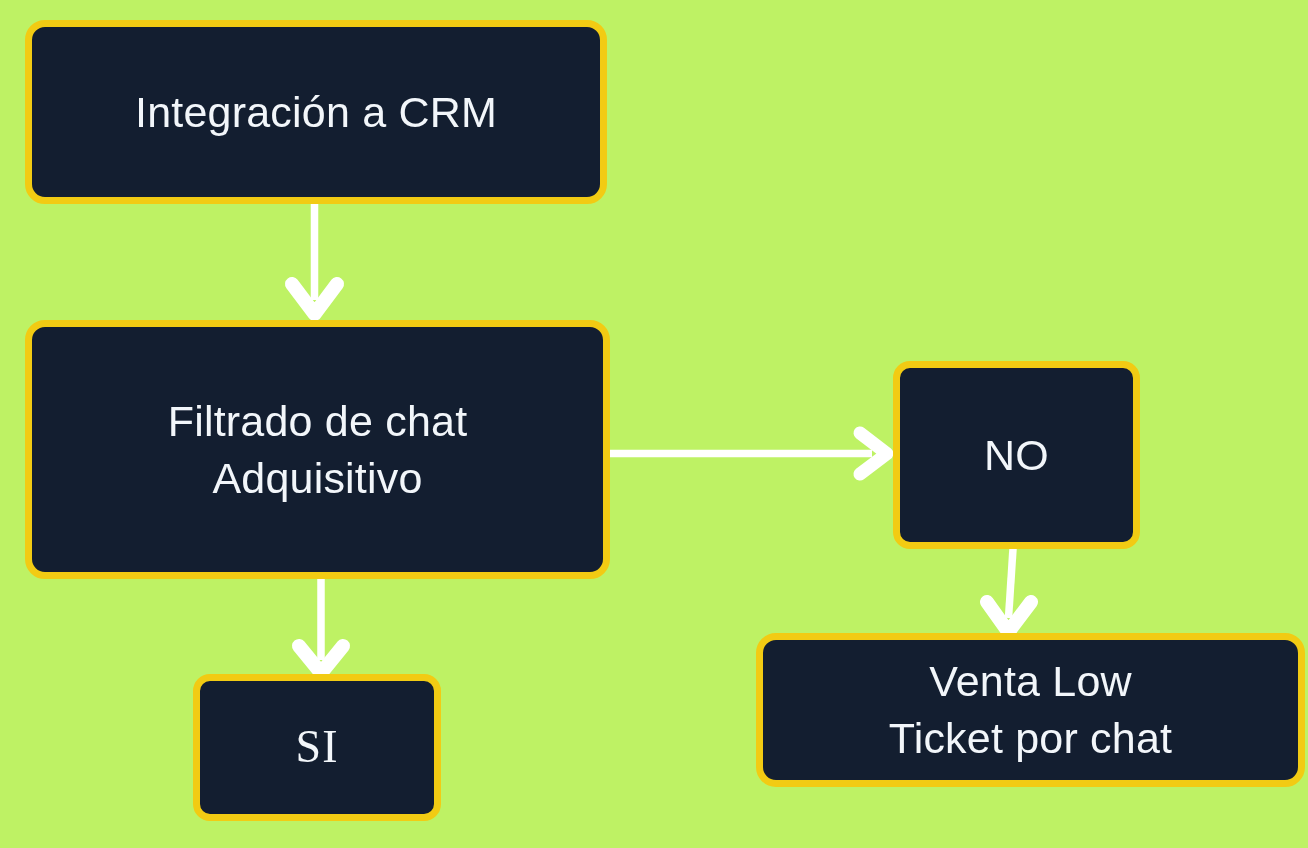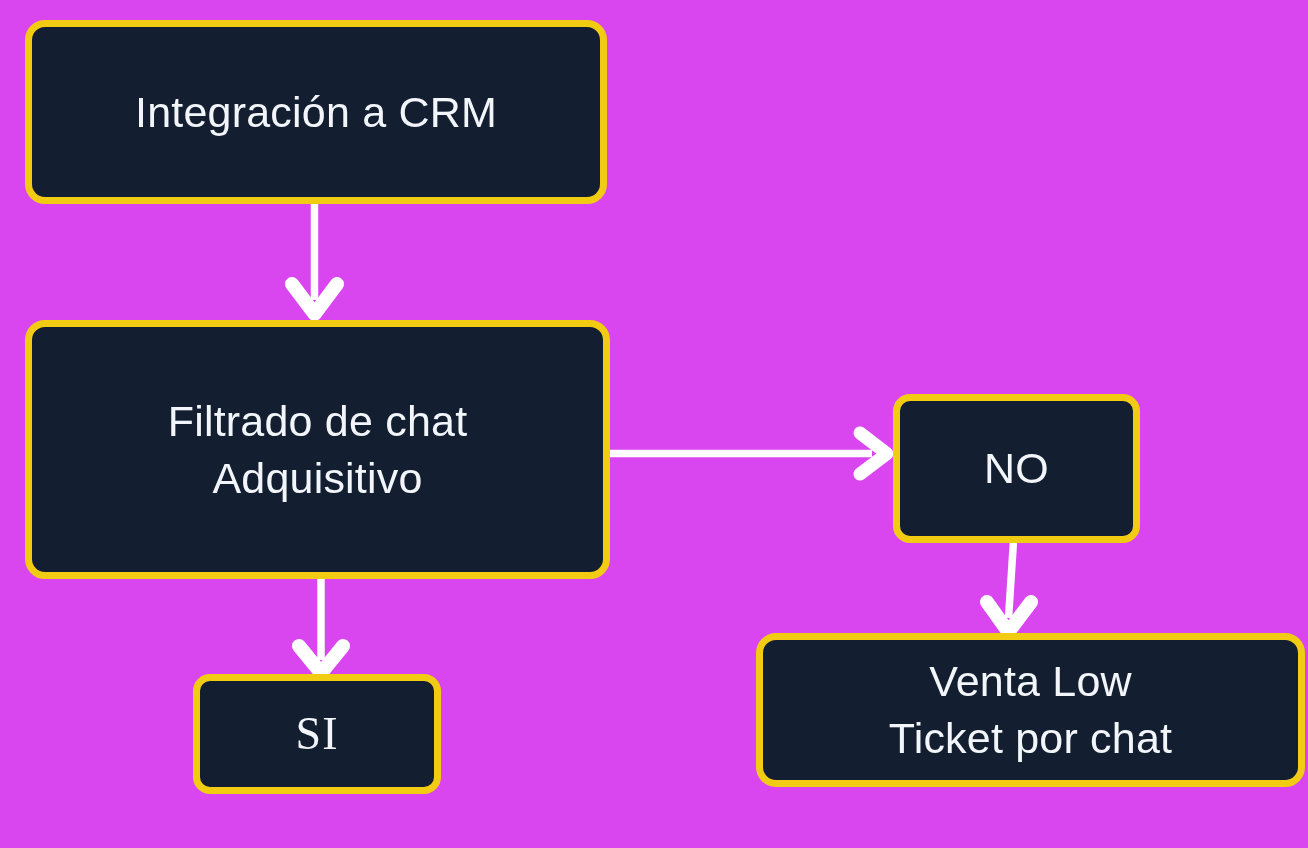--- a/index.html
+++ b/index.html
@@ -4,21 +4,21 @@
 <style>
   html, body {
     margin: 0;
     padding: 0;
     background: #111c2e;
   }
   #canvas {
     position: relative;
     width: 1308px;
     height: 848px;
-    background: #d946ef;
+    background: #bef264;
     overflow: hidden;
     font-family: "Liberation Sans", sans-serif;
   }
   .node {
     position: absolute;
     box-sizing: border-box;
     background: #131e30;
     border: 7px solid #F2CB13;
     border-radius: 20px;
     display: flex;
@@ -37,22 +37,22 @@
   }
   .node-label.serif {
     font-family: "Liberation Serif", serif;
     font-size: 46px;
     letter-spacing: 1px;
   }
 
   
   #node-crm       { left: 25px;  top: 20px;  width: 582px; height: 184px; }
   #node-filtrado  { left: 25px;  top: 320px; width: 585px; height: 259px; }
-  #node-no        { left: 893px; top: 394px; width: 247px; height: 149px; border-radius: 17px; }
-  #node-si        { left: 193px; top: 674px; width: 248px; height: 120px; border-radius: 17px; }
+  #node-no        { left: 893px; top: 361px; width: 247px; height: 188px; border-radius: 17px; }
+  #node-si        { left: 193px; top: 674px; width: 248px; height: 147px; border-radius: 17px; }
   #node-venta     { left: 756px; top: 633px; width: 549px; height: 154px; }
 
   
   .arrow-svg {
     position: absolute;
     overflow: visible;
     pointer-events: none;
   }
   #arrow-crm-to-filtrado { left: 282px; top: 196px; }
   #arrow-filtrado-to-si  { left: 290px; top: 572px; }

